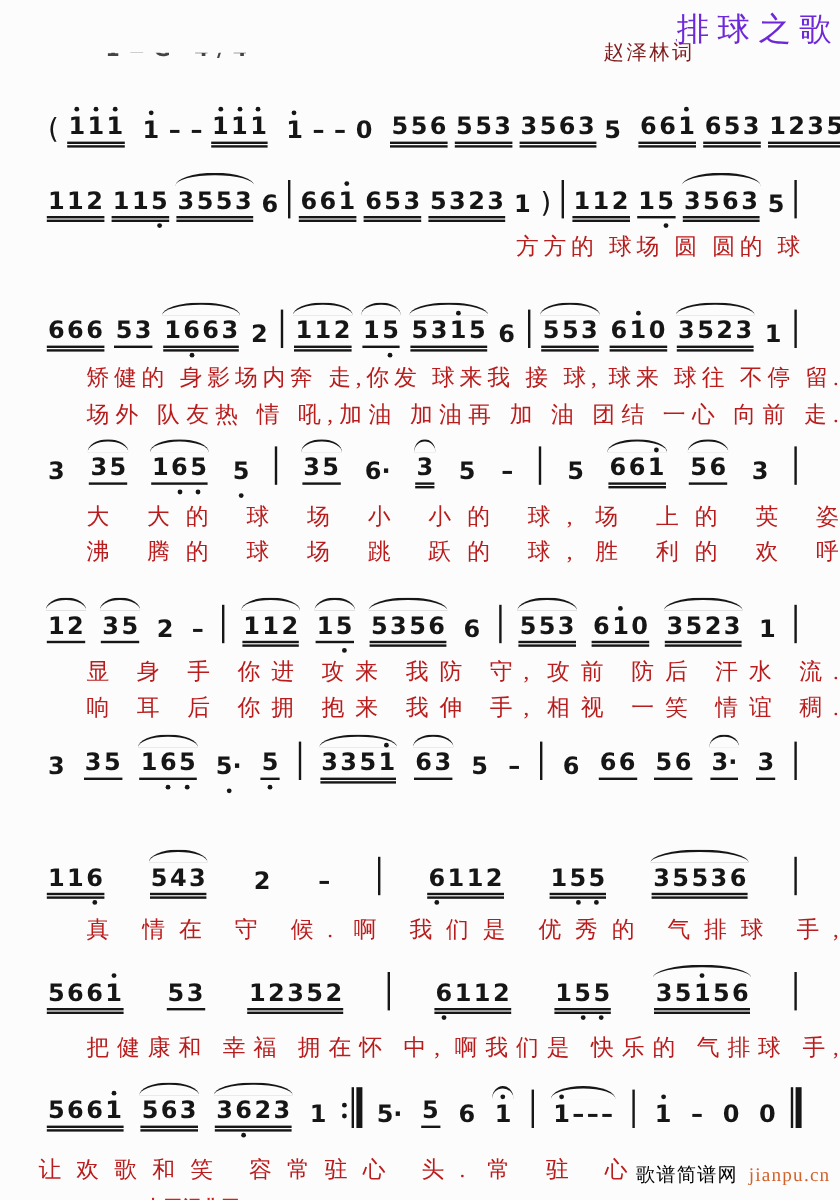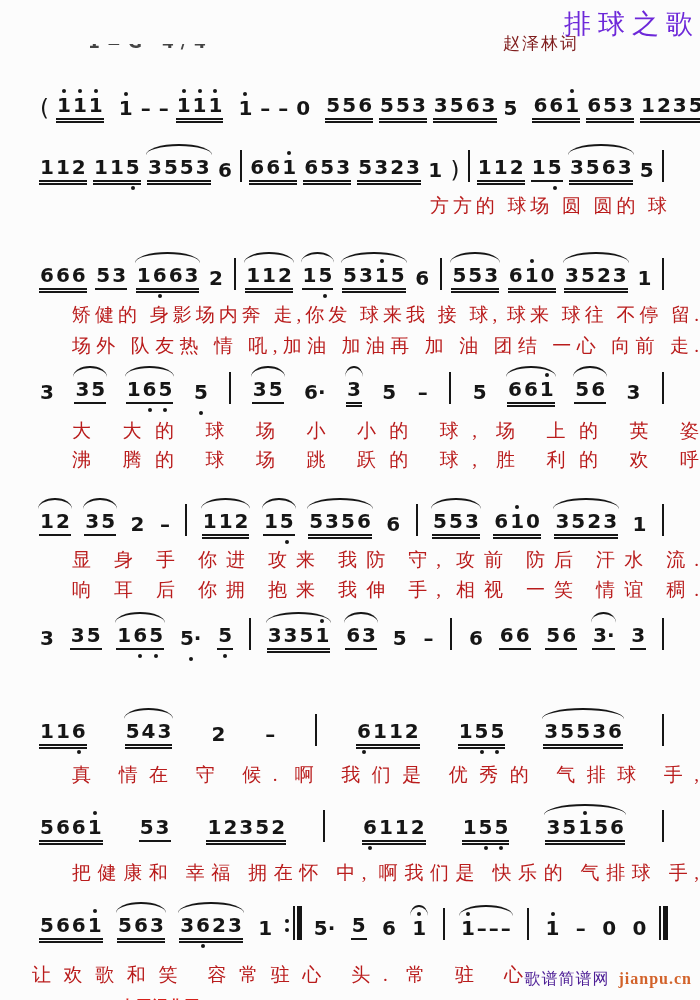--- a/index.html
+++ b/index.html
@@ -44,21 +44,21 @@
   
   .lyr{position:absolute;font:400 19px "Liberation Serif",serif;color:#b91c1c;
        text-align:justify;text-align-last:justify;letter-spacing:1px;height:24px;overflow:hidden;}
   .lyr.full{left:36px;width:628px;margin-left:36px;}
   .lyr.right-block{left:430px;width:238px;}
   .lyr.short{left:32px;width:492px;}
 
   
   .wm-left{position:absolute;left:2px;top:997px;font:700 15px "Liberation Serif",serif;letter-spacing:1px;}
   .wm-right{position:absolute;right:8px;top:969px;font:400 16px "Liberation Serif",serif;letter-spacing:1px;}
-  .wm-right .domain{font-weight:700;margin-left:4px;}
+  .wm-right .domain{font-weight:400;margin-left:4px;}
 </style>
 </head>
 <body style="background: rgb(252, 252, 252);">
 
 <div class="page">
 
   <div class="title">
     <span class="title-prefix">
       <span>气</span>
     </span><span>排球之歌</span>
@@ -593,17 +593,17 @@
   <div class="lyr full" style="top:577px">响 耳 后 你拥 抱来 我伸 手, 相视 一笑 情谊 稠.</div>
 
   <div class="lyr full" style="top:762px">真 情在 守 候. 啊 我们是 优秀的 气排球 手,</div>
   <div class="lyr full" style="top:860px">把健康和 幸福 拥在怀 中, 啊我们是 快乐的 气排球 手,</div>
   <div class="lyr short" style="top:962px">让欢歌和笑 容常驻心 头. 常 驻 心</div>
 
   <div class="wm-left" style="color: rgb(216, 32, 26);">
     <span>www.ktvc8.com 中国词曲网</span>
   </div>
   <div class="wm-right">
-    <span class="site" style="color: #4c1d95;">歌谱简谱网</span>
+    <span class="site" style="color: #000000;">歌谱简谱网</span>
     <span class="domain" style="color: rgb(210, 98, 42);">jianpu.cn</span>
   </div>
 
 </div>
 
 </body></html>

